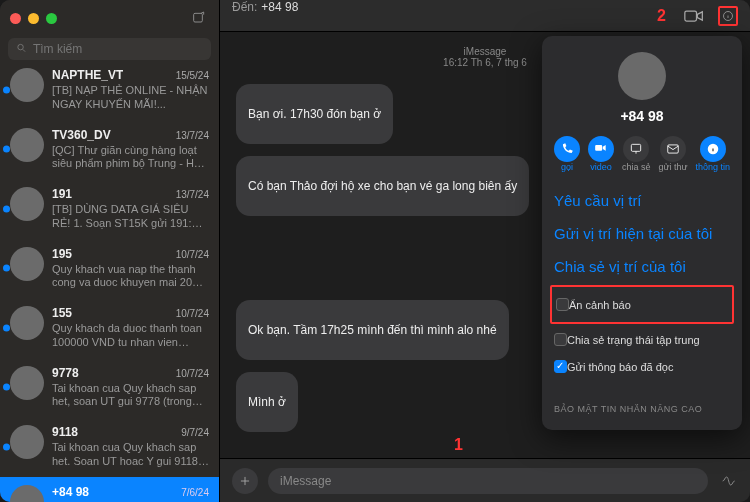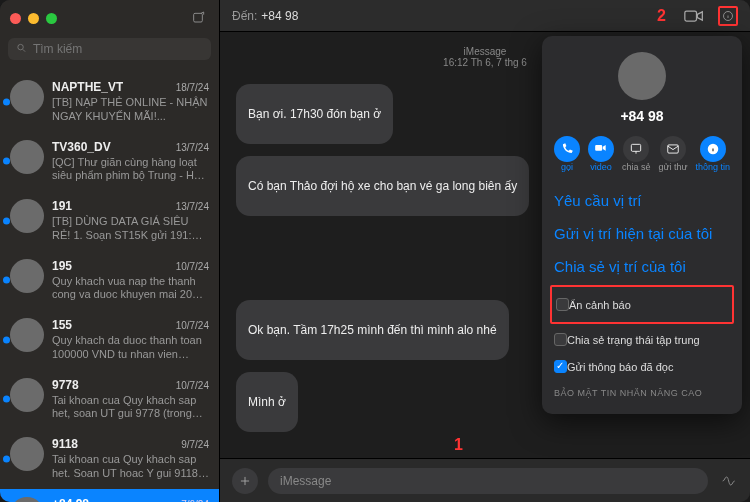--- a/index.html
+++ b/index.html
@@ -3,36 +3,36 @@
 <meta charset="utf-8">
 <style>
 *{margin:0;padding:0;box-sizing:border-box;font-family:-apple-system,BlinkMacSystemFont,"Segoe UI",sans-serif}
 body{background:#1a1a1a;width:750px;height:502px;overflow:hidden;position:relative;color:#ccc;font-size:12px}
 .window{display:flex;width:750px;height:502px;background:#2a2a2a;border-radius:10px;overflow:hidden;position:relative}
 .sidebar{width:220px;background:rgba(45,42,40,0.92);display:flex;flex-direction:column;border-right:1px solid #000}
 .titlebar{height:36px;display:flex;align-items:center;padding:0 10px;gap:7px}
 .dot{width:11px;height:11px;border-radius:50%}
 .dot.red{background:#fc5b57}.dot.yellow{background:#fcbb2f}.dot.green{background:#2ac840}
 .compose{margin-left:auto;color:#8a8a8a;width:18px;height:18px}
-.search{margin:2px 8px 12px;display:flex;align-items:flex-start;background:rgba(255,255,255,0.06);border-radius:6px;padding:4px 8px;color:#888}
+.search{margin:2px 8px 0;display:flex;align-items:flex-start;background:rgba(255,255,255,0.06);border-radius:6px;padding:4px 8px;color:#888}
 .search input{background:none;border:none;outline:none;color:#ccc;font-size:12px;margin-left:6px;width:100%}
 .convlist{flex:1;overflow:hidden}
 .conv{display:flex;padding:8px 10px;gap:8px;position:relative;cursor:pointer}
 .conv.sel{background:#0a84ff}
 .unread{position:absolute;left:3px;top:50%;transform:translateY(-50%);width:7px;height:7px;background:#0a84ff;border-radius:50%}
 .avatar{width:34px;height:34px;border-radius:50%;background:#6b6b6b;flex-shrink:0}
 .convmeta{flex:1;min-width:0}
 .convhead{display:flex;justify-content:space-between;align-items:baseline}
 .convname{font-weight:600;font-size:12px;color:#eee;white-space:nowrap;overflow:hidden;text-overflow:ellipsis}
 .conv.sel .convname{color:#fff}
 .convdate{font-size:10px;color:#aaa;margin-left:6px;flex-shrink:0}
 .conv.sel .convdate{color:#dce}
 .convprev{font-size:11px;color:#999;margin-top:2px;line-height:1.25;overflow:hidden;display:-webkit-box;-webkit-line-clamp:2;-webkit-box-orient:vertical}
 .main{flex:1;background:#1e1e1e;display:flex;flex-direction:column;position:relative}
-.header{height:32px;display:flex;align-items:center;padding:0 12px;border-bottom:1px solid #000;background:#2c2c2c}
+.header{height:32px;display:flex;padding:0 12px;border-bottom:1px solid #000;background:#2c2c2c}
 .to{color:#999;font-size:12px}
 .tonum{color:#ddd;font-size:12px;margin-left:4px}
 .hdricons{margin-left:auto;display:flex;gap:14px;align-items:center;color:#aaa}
 .iconbtn{width:20px;height:20px;display:flex;align-items:center;justify-content:center}
 .infobtn{border:2px solid #f33;border-radius:2px;padding:2px}
 .ann{position:absolute;color:#f33;font-size:16px;font-weight:700}
 .msgs{flex:1;overflow:hidden;padding:10px 16px}
 .svcinfo{text-align:center;font-size:10px;color:#888;margin:4px 0 10px}
 .bubble{background:#3a3a3c;color:#eee;padding:23px 12px;border-radius:14px;font-size:12px;margin:6px 0;max-width:70%;display:inline-block;clear:both}
 .bubble.out{background:#0a84ff;color:#fff;float:right}
@@ -48,21 +48,21 @@
 .pact{display:flex;flex-direction:column;align-items:center;font-size:9px;color:#999}
 .pact .circ{width:26px;height:26px;border-radius:50%;background:#3a3a3c;display:flex;align-items:center;justify-content:center}
 .pact.active .circ{background:#0a84ff}
 .pact.active{color:#0a84ff}
 .plink{color:#0a84ff;font-size:15px;padding:8px 0;cursor:pointer}
 .pcheck{display:flex;align-items:center;gap:0;padding:7px 0;font-size:11px;color:#ddd}
 .pcheck input{appearance:none;width:13px;height:13px;border:1px solid #666;border-radius:3px;background:#3a3a3c;position:relative}
 .pcheck input:checked{background:#0a84ff;border-color:#0a84ff}
 .pcheck input:checked::after{content:"✓";position:absolute;color:#fff;font-size:10px;left:1px;top:-1px}
 .hidebox{border:2px solid #f33;border-radius:2px;margin:2px -4px;padding:4px 4px}
-.psection{font-size:9px;color:#888;letter-spacing:0.5px;margin-top:8px;margin-bottom:4px}
+.psection{font-size:9px;color:#888;letter-spacing:0.5px;margin-top:24px;margin-bottom:4px}
 svg{stroke:currentColor;fill:none;stroke-width:1.5}
 </style>
 </head>
 <body>
 
 <div class="window">
 
   <div class="sidebar">
     <div class="titlebar">
       <div class="dot red"></div>
@@ -82,21 +82,21 @@
         </svg>
       <input placeholder="Tìm kiếm" style="">
     </div>
     <div class="convlist" id="convlist">
         <div class="conv">
           <div class="unread"></div>
           <div class="avatar"></div>
           <div class="convmeta">
             <div class="convhead">
               <div class="convname">NAPTHE_VT</div>
-              <div class="convdate">18/7/24</div>
+              <div class="convdate">15/5/24</div>
             </div>
             <div class="convprev">[TB] NẠP THẺ ONLINE - NHẬN NGAY KHUYẾN MÃI!...</div>
           </div>
         </div>
         <div class="conv">
           <div class="unread"></div>
           <div class="avatar"></div>
           <div class="convmeta">
             <div class="convhead">
               <div class="convname">TV360_DV</div>

